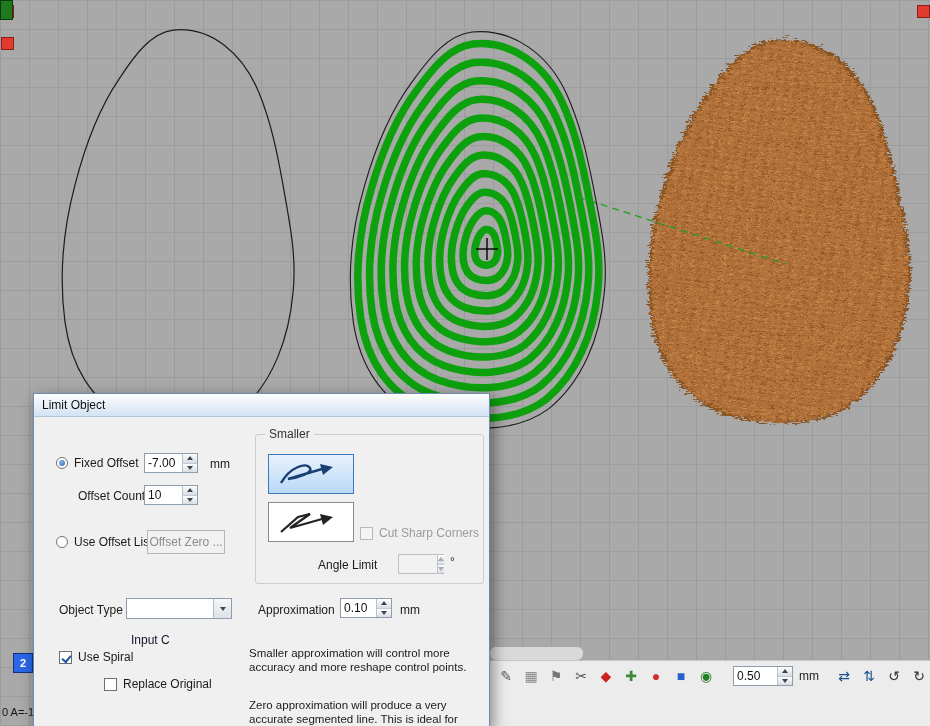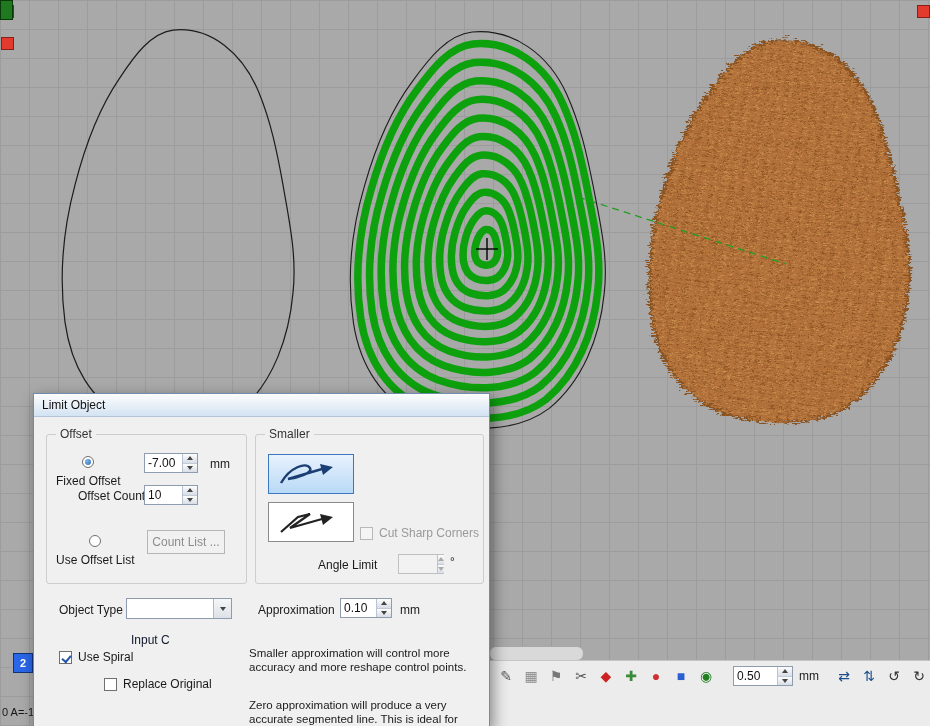--- a/index.html
+++ b/index.html
@@ -45,21 +45,21 @@
           border:1px solid #6f8cb0;box-shadow:3px 5px 14px rgba(0,0,0,.45);z-index:3;overflow:hidden;}
   .titlebar{height:22px;display:flex;align-items:center;padding-left:8px;
             background:linear-gradient(180deg,rgba(255,255,255,.85),rgba(203,223,243,.8));
             -webkit-backdrop-filter:blur(2.5px);backdrop-filter:blur(2.5px);
             border-bottom:1px solid rgba(120,150,185,.55);font-size:12px;color:#111;}
   .group{position:absolute;border:1px solid #cdcdcd;border-radius:3px;}
   .group-caption{position:absolute;top:-8px;left:9px;background:#f0f0f0;padding:0 4px;font-size:12px;color:#333;}
   .dlg-label{position:absolute;font-size:12px;color:#1a1a1a;white-space:nowrap;}
   .dlg-label.disabled{color:#9a9a9a;}
   
-  .radio{position:absolute;display:flex;align-items:center;gap:6px;cursor:default;flex-direction:column;}
+  .radio{position:absolute;display:flex;align-items:center;gap:6px;cursor:default;}
   .radio-dot{width:12px;height:12px;border-radius:50%;border:1px solid #707070;background:#fff;position:relative;box-sizing:border-box;}
   .radio-dot.sel::after{content:"";position:absolute;left:2px;top:2px;width:6px;height:6px;border-radius:50%;
                         background:radial-gradient(circle at 35% 35%,#7db3e8,#2d6ab4);}
   
   .checkrow{position:absolute;display:flex;align-items:center;gap:6px;cursor:default;}
   .cb{width:13px;height:13px;border:1px solid #707070;background:#fff;position:relative;box-sizing:border-box;}
   .cb.checked::after{content:"";position:absolute;left:2px;top:3px;width:7px;height:4px;
                      border-left:2px solid #2456a8;border-bottom:2px solid #2456a8;transform:rotate(-50deg);}
   .cb.disabled{border-color:#b8b8b8;background:#f4f4f4;}
   
@@ -175,23 +175,20 @@
           <span class="tb-icon" style="color: rgb(51, 51, 51);">↶</span>
         </span>
     </div>
   </div>
 
   <div class="dialog">
     <div class="titlebar">
       <span>Limit Object</span>
     </div>
 
-    <div class="group" style="left:12px;top:40px;width:199px;height:148px;">
-      <span class="group-caption">Offset</span>
-    </div>
     <label class="radio" style="left:22px;top:62px;">
       <span class="radio-dot sel"></span>
       <span>Fixed Offset</span>
     </label>
     <span class="spin" style="position:absolute;left:110px;top:59px;width:54px;">
       <input value="-7.00" style="">
       <span class="spin-btns">
         <span class="sb">
             <span class="arr-up"></span>
           </span>
@@ -212,21 +209,21 @@
         <span class="sb">
             <span class="arr-dn"></span>
           </span>
       </span>
     </span>
 
     <label class="radio" style="left:22px;top:141px;">
       <span class="radio-dot"></span>
       <span>Use Offset List</span>
     </label>
-    <span class="btn disabled" style="left:113px;top:136px;width:76px;height:22px;">Count List ...</span>
+    <span class="btn disabled" style="left:113px;top:136px;width:76px;height:22px;">Offset Zero ...</span>
 
     <div class="group" style="left:221px;top:40px;width:227px;height:148px;">
       <span class="group-caption">Smaller</span>
     </div>
     <span class="corner-btn sel" style="left:234px;top:60px;">
       <svg width="70" height="28" viewBox="0 0 70 28">
         <path d="M5 23 C14 7 30 2 34 8 C37 13 22 18 12 19 L46 9" fill="none" stroke="currentColor" stroke-width="2.4"></path>
         <path d="M44 4 l13 3 -10 8 z" fill="currentColor"></path>
       </svg>
     </span>

